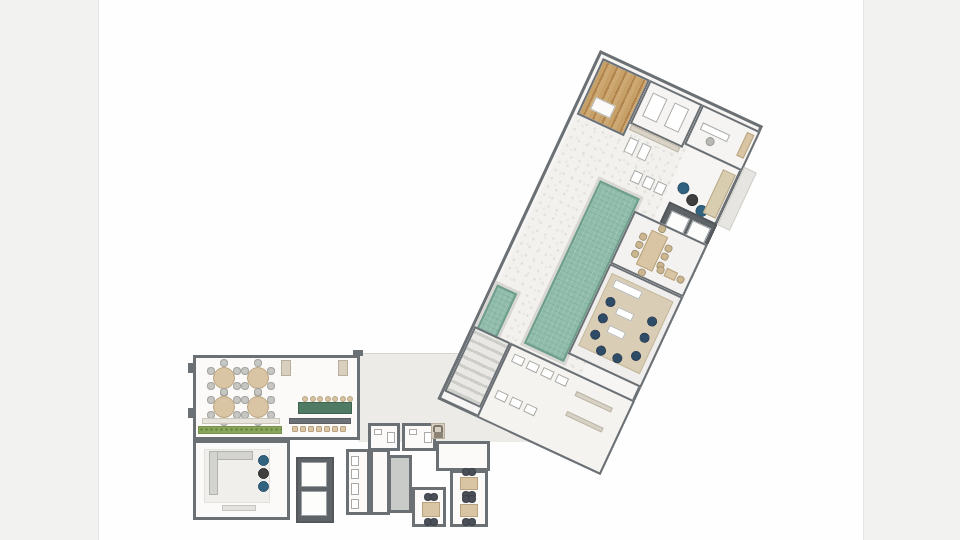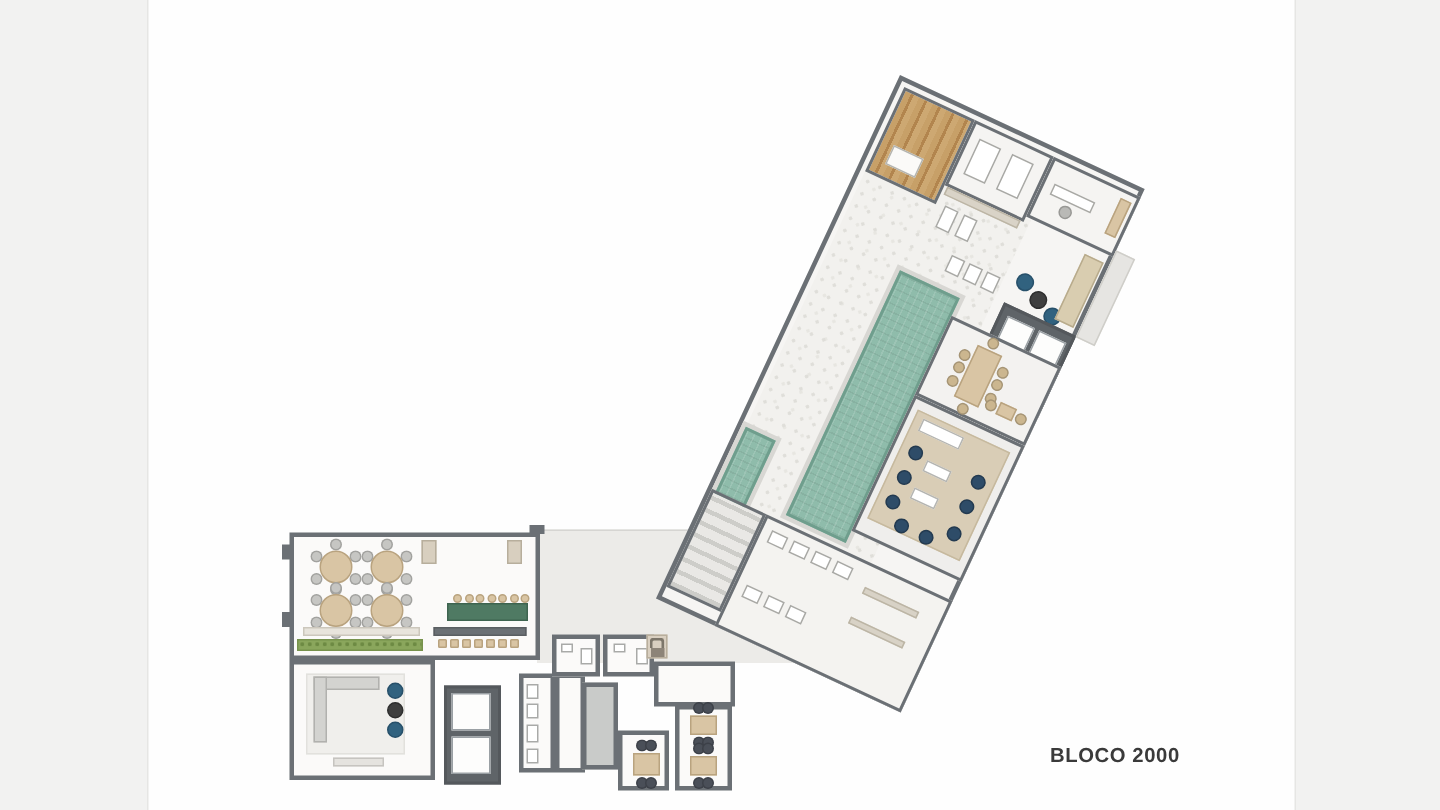--- a/index.html
+++ b/index.html
@@ -222,14 +222,13 @@
 
   <div class="stub" style="left:188px;top:363px;width:6px;height:10px;"></div>
   <div class="stub" style="left:188px;top:408px;width:6px;height:10px;"></div>
   <div class="stub" style="left:353px;top:350px;width:10px;height:6px;"></div>
 
   <div class="lockpad" style="left:431px;top:423px;">
     <div class="shackle"></div>
     <div class="lockbody"></div>
   </div>
 
-  <div class="plan-label">BLOCO 2000</div>
 </div>
 
 </body></html>

